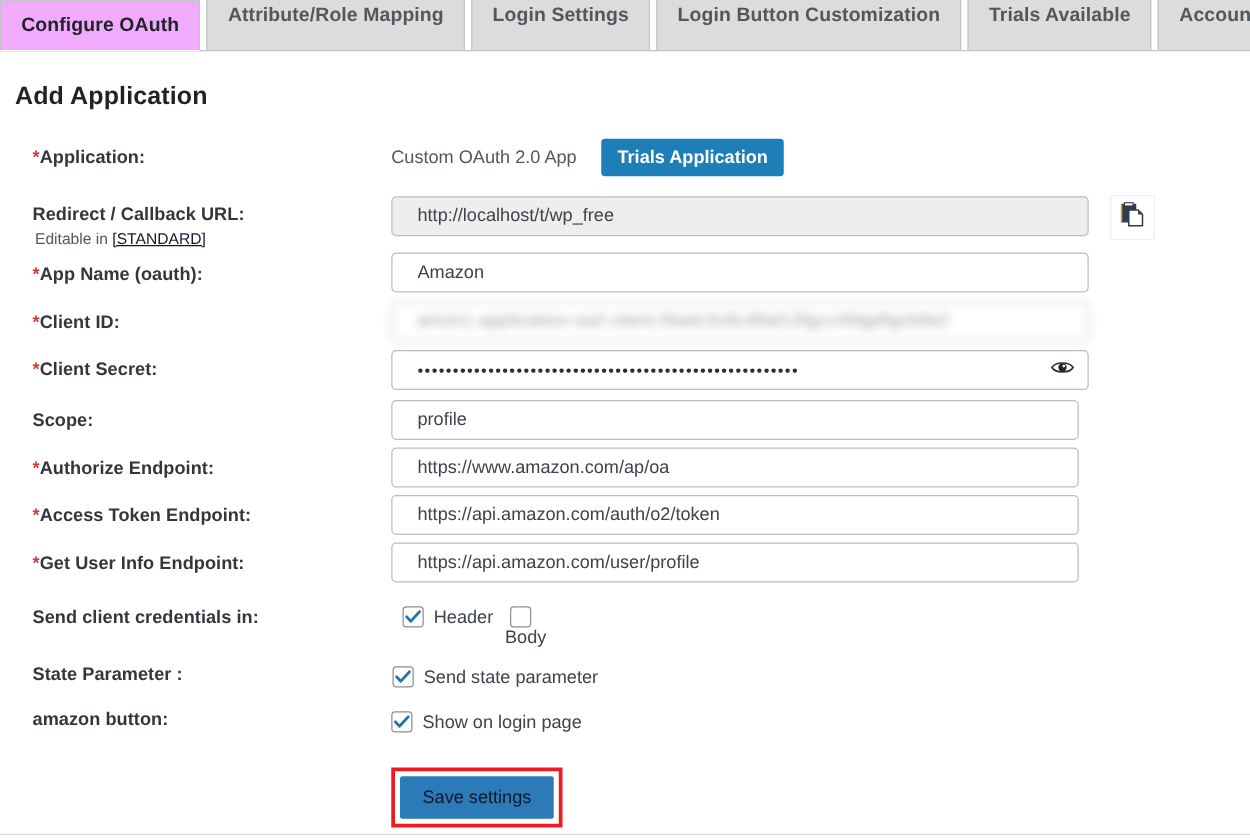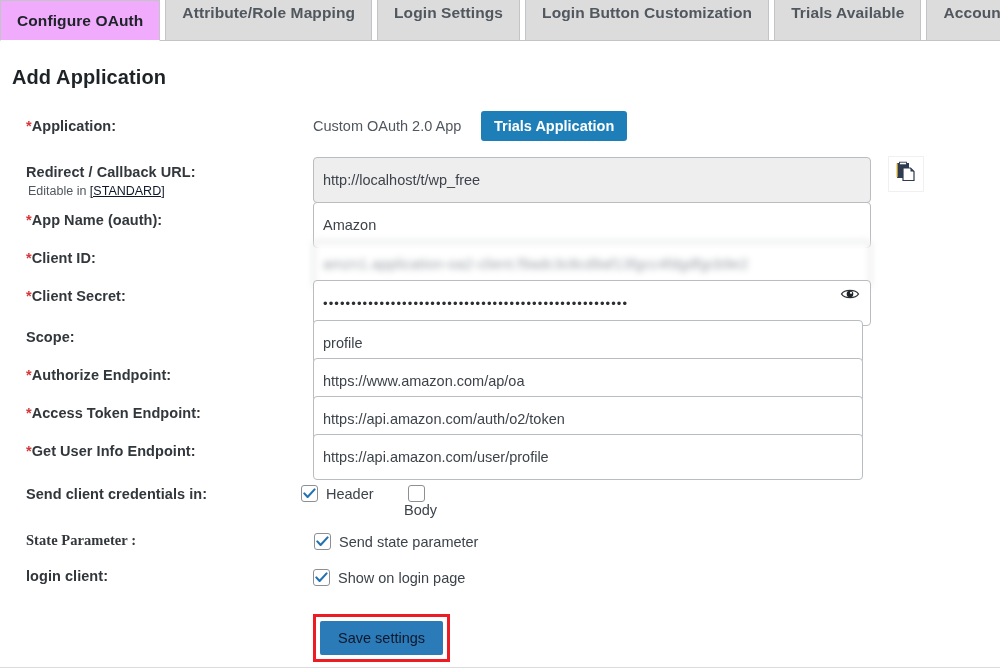--- a/index.html
+++ b/index.html
@@ -98,28 +98,28 @@
   }
   .sublabel a {
     color: #0f172a;
     text-decoration: underline;
   }
 
   
   .inp {
     position: absolute;
     box-sizing: border-box;
-    height: 46px;
+    height: 32px;
     border: 1px solid #b9bcc0;
     border-radius: 4px;
     background: #ffffff;
     font-family: "Liberation Sans", sans-serif;
     font-size: 14.5px;
     color: #3c434a;
-    padding: 0 9px;
+    padding: 0 20px;
     line-height: 30px;
     outline: none;
   }
   .inp.readonly {
     background: #eeeeee;
     color: #3c434a;
   }
   .inp.blurred {
     color: #9aa0a6;
     filter: blur(3.2px);
@@ -324,44 +324,44 @@
   <div class="label" style="top:263px;"><span class="req">*</span><span>Authorize Endpoint:</span></div>
   <input class="inp" style="left: 313px; top: 254px; width: 550px;" value="https://www.amazon.com/ap/oa">
 
   <div class="label" style="top:301px;"><span class="req">*</span><span>Access Token Endpoint:</span></div>
   <input class="inp" style="left: 313px; top: 292px; width: 550px;" value="https://api.amazon.com/auth/o2/token">
 
   <div class="label" style="top:339px;"><span class="req">*</span><span>Get User Info Endpoint:</span></div>
   <input class="inp" style="left: 313px; top: 330px; width: 550px;" value="https://api.amazon.com/user/profile">
 
   <div class="label" style="top:382px;">Send client credentials in:</div>
-  <div class="cbwrap" style="left:301px; top:381px;">
+  <div class="cbwrap" style="left:322px; top:381px;">
     <span class="cbox">
       <svg width="13" height="11" viewBox="0 0 13 11">
           <polyline points="1.3,5.4 4.6,9 11.6,1.4" fill="none" stroke="#2271b1" stroke-width="2.1" stroke-linecap="round" stroke-linejoin="round"></polyline>
         </svg>
     </span>
     <span class="cblabel">Header</span>
   </div>
   <div class="cbwrap" style="left:396px; top:381px;flex-direction:column;">
     <span class="cbox"></span>
     <span class="cblabel">Body</span>
   </div>
 
-  <div class="label" style="top:428px;font-family:Liberation Serif, serif;">State Parameter :</div>
+  <div class="label" style="top:428px;">State Parameter :</div>
   <div class="cbwrap" style="left:314px; top:429px;">
     <span class="cbox">
       <svg width="13" height="11" viewBox="0 0 13 11">
           <polyline points="1.3,5.4 4.6,9 11.6,1.4" fill="none" stroke="#2271b1" stroke-width="2.1" stroke-linecap="round" stroke-linejoin="round"></polyline>
         </svg>
     </span>
     <span class="cblabel">Send state parameter</span>
   </div>
 
-  <div class="label" style="top:464px;">login client:</div>
+  <div class="label" style="top:464px;">amazon button:</div>
   <div class="cbwrap" style="left:313px; top:465px;">
     <span class="cbox">
       <svg width="13" height="11" viewBox="0 0 13 11">
           <polyline points="1.3,5.4 4.6,9 11.6,1.4" fill="none" stroke="#2271b1" stroke-width="2.1" stroke-linecap="round" stroke-linejoin="round"></polyline>
         </svg>
     </span>
     <span class="cblabel">Show on login page</span>
   </div>
 
   <div class="save-annot" style="left:313px; top:510px;">

